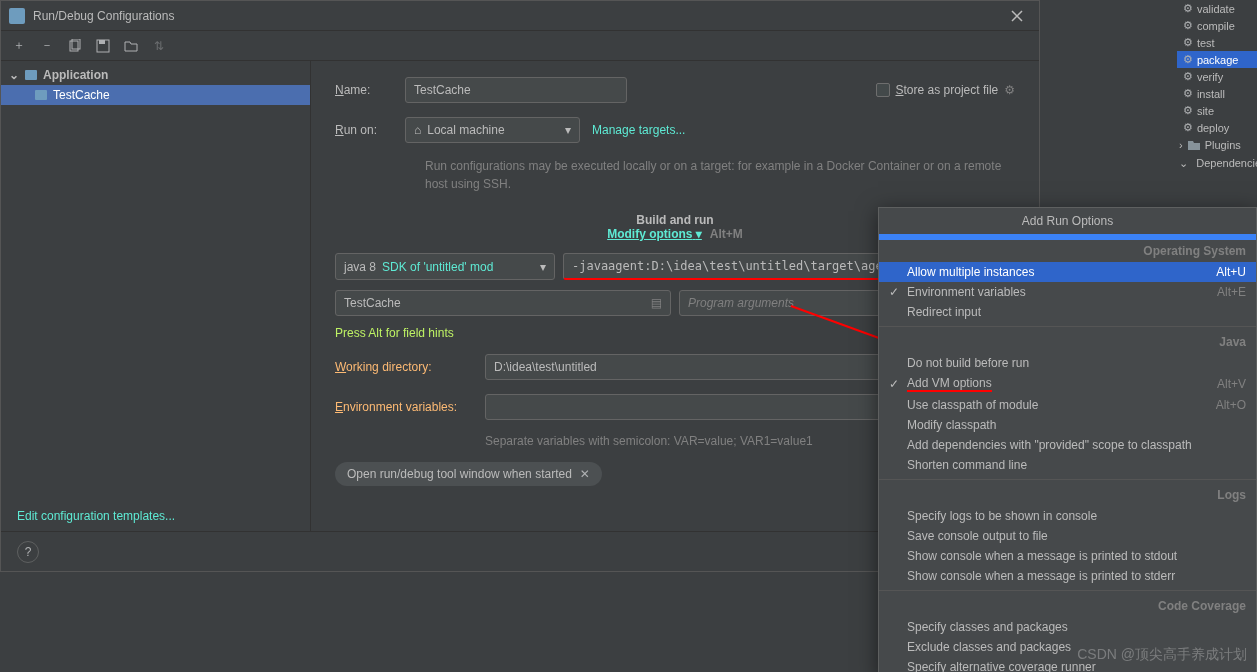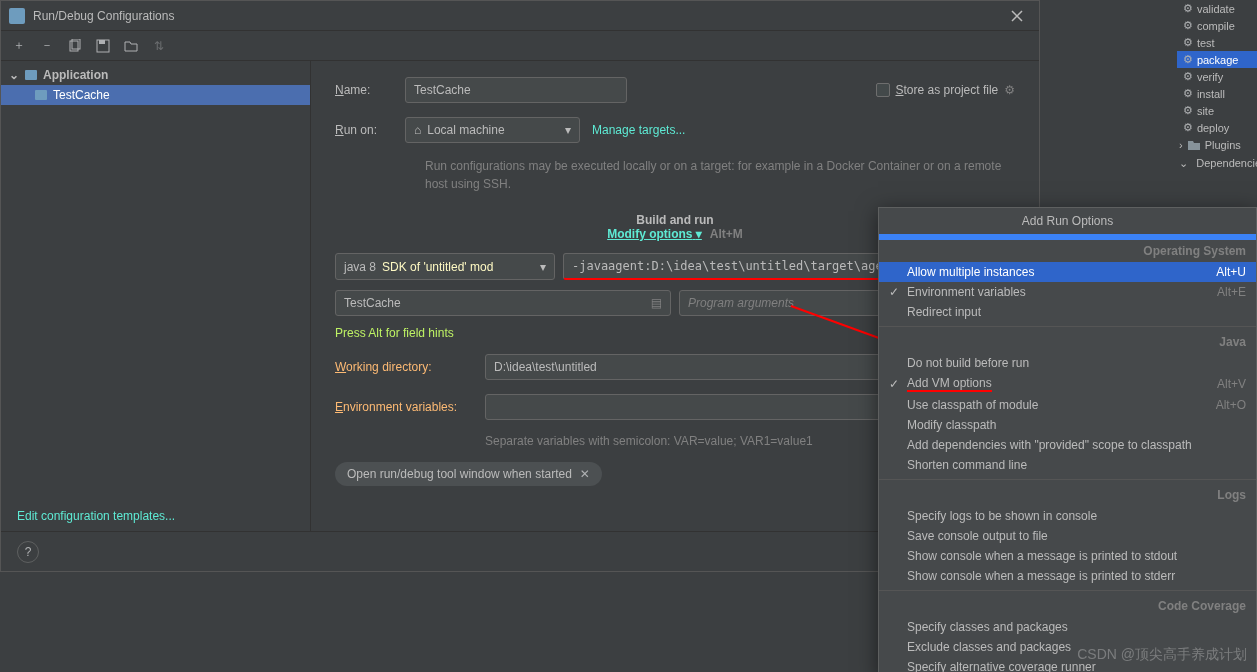--- a/index.html
+++ b/index.html
@@ -170,21 +170,21 @@
         <span>Build and run</span>
         <div class="modify-options">
           <span class="link" style="text-decoration:underline"><span>Modify options</span> <span>▾</span></span>
           <span class="shortcut">Alt+M</span>
         </div>
       </div>
       
       <div class="build-row">
         <div class="form-select jdk-select">
           <span>java 8</span>
-          <span style="color:#fef9c3">SDK of 'untitled' mod</span>
+          <span style="color:#5eead4">SDK of 'untitled' mod</span>
           <span style="margin-left:auto">▾</span>
         </div>
         <input class="form-input vm-input red-underline" style="font-family: monospace;" value="-javaagent:D:\idea\test\untitled\target\age">
       </div>
       
       <div class="class-row">
         <div class="form-input class-input" style="display:flex;align-items:center">
           <span>TestCache</span>
           <span style="margin-left:auto;color:#808080">▤</span>
         </div>

